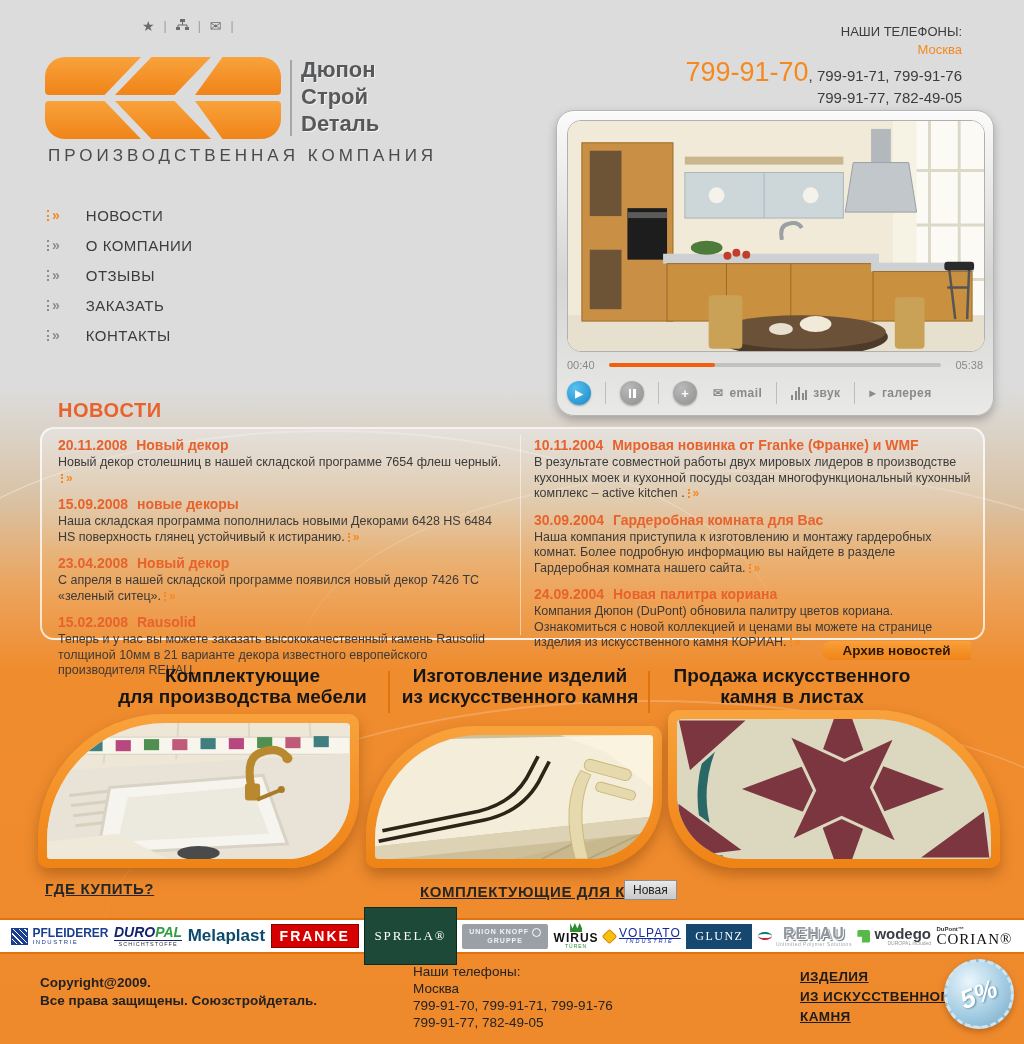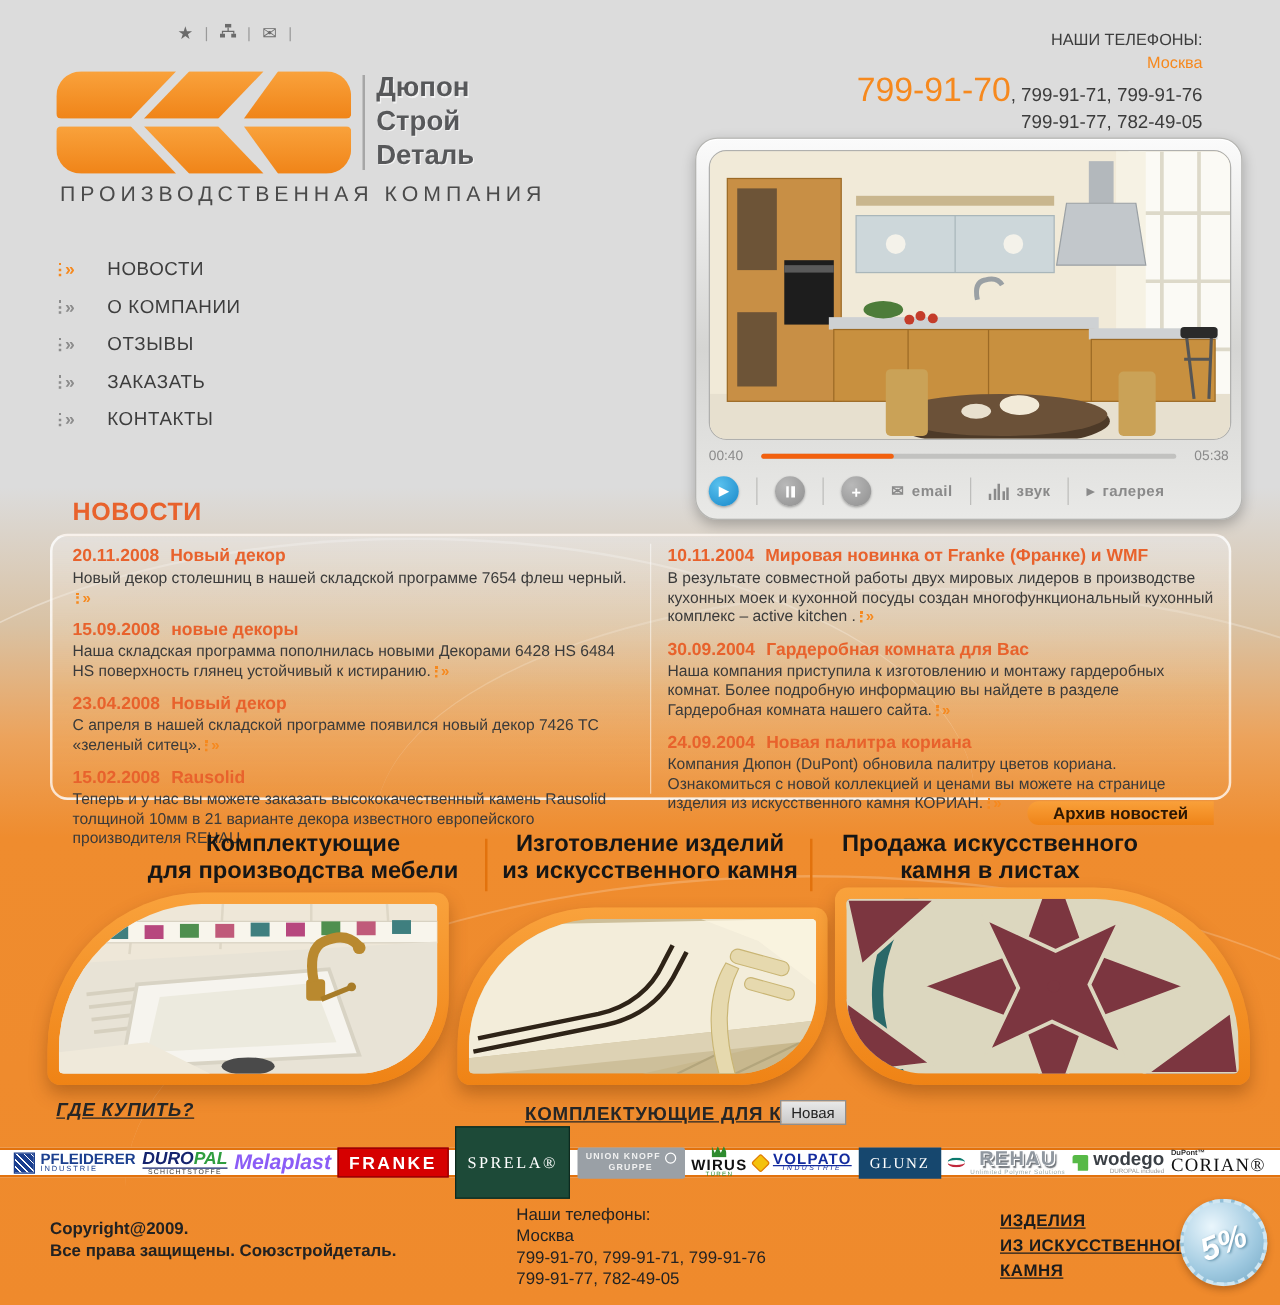--- a/index.html
+++ b/index.html
@@ -84,48 +84,48 @@
   #frame-1{left:38px;top:714px;width:321px;height:154px;border-radius:125px 10px 70px 10px;}
   #frame-1 .ph{border-radius:118px 4px 64px 4px;}
   #frame-2{left:366px;top:726px;width:296px;height:142px;border-radius:110px 10px 70px 10px;}
   #frame-2 .ph{border-radius:104px 4px 64px 4px;}
   #frame-3{left:668px;top:710px;width:332px;height:158px;border-radius:10px 125px 10px 70px;}
   #frame-3 .ph{border-radius:4px 118px 4px 64px;}
   .ph{width:100%;height:100%;overflow:hidden;}
 
   
   .biglink{font-size:15px;font-weight:bold;color:#262626;text-decoration:underline;letter-spacing:.6px;cursor:pointer;}
-  #where-to-buy{left:45px;top:880px;font-style:italic;}
+  #where-to-buy{left:45px;top:880px;}
   #kitchen-link{left:420px;top:883px;}
   #find-btn{left:624px;top:880px;background:linear-gradient(180deg,#e9e9e9,#c9c9c9);border:1px solid #8f8f8f;
             font-size:12px;color:#222;padding:2px 8px;cursor:pointer;font-family:"Liberation Sans",sans-serif;}
 
   
-  #brands{left:0;top:918px;width:1024px;height:24px;background:#fff;border-top:2px solid #e2720d;border-bottom:2px solid #e2720d;
+  #brands{left:0;top:918px;width:1024px;height:36px;background:#fff;border-top:2px solid #e2720d;border-bottom:2px solid #e2720d;
           display:flex;align-items:center;justify-content:space-evenly;padding:0 6px;}
   .brand{display:flex;align-items:center;gap:4px;cursor:pointer;white-space:nowrap;}
   .b-stack{display:flex;flex-direction:column;align-items:center;line-height:1;}
   .b-icon{display:inline-block;}
   .bx-pfl{width:17px;height:17px;background:repeating-linear-gradient(45deg,#1b3f8f 0 3px,#fff 3px 4px);border:1px solid #1b3f8f;}
   .t-pfl{color:#1b3f8f;font-weight:bold;font-size:12px;}
   .s-pfl{color:#1b3f8f;font-size:6px;letter-spacing:1.5px;align-self:flex-start;}
   .t-dur{font-style:italic;font-weight:900;font-size:14px;color:#15246e;}
   .t-dur b{color:#2f9e3f;}
   .s-dur{font-size:5.5px;letter-spacing:1px;color:#333;border-top:1px solid #15246e;margin-top:1px;padding-top:1px;width:100%;text-align:center;}
-  .t-mel{font-style:italic;font-weight:900;font-size:17px;color:#8b5cf6;}
+  .t-mel{font-weight:900;font-size:17px;color:#0c4a6e;}
   .box-franke{background:#d60000;border:1px solid #8d0000;color:#fff;font-weight:900;font-size:14px;letter-spacing:2px;padding:3px 8px;}
   .box-sprela{background:#1d4a38;color:#fff;font-family:"Liberation Serif",serif;font-size:13px;letter-spacing:2px;padding:20px 9px;border:1px solid #0d2a1e;}
   .box-uk{background:#9aa0a6;color:#f2f2f2;font-size:7px;font-weight:bold;letter-spacing:1px;text-align:center;padding:4px 7px;border-radius:2px;line-height:8px;}
   .uk-row{display:flex;align-items:center;gap:3px;}
   .uk-circ{width:9px;height:9px;border:1.5px solid #fff;border-radius:50%;display:inline-block;}
   .w-icon{width:12px;height:9px;background:#2e8b2e;clip-path:polygon(0 0,20% 60%,40% 0,60% 60%,80% 0,100% 60%,100% 100%,0 100%);}
   .t-wir{font-weight:900;font-size:12px;color:#111;letter-spacing:1px;}
   .s-wir{font-size:5px;color:#2e8b2e;letter-spacing:1px;}
   .v-icon{width:11px;height:11px;background:#f4c20d;border:1.5px solid #e07b00;transform:rotate(45deg);border-radius:2px;}
-  .t-vol{font-weight:700;font-size:12px;color:#132b9e;text-decoration:underline;letter-spacing:1px;}
+  .t-vol{font-weight:400;font-size:12px;color:#132b9e;text-decoration:underline;letter-spacing:1px;}
   .s-vol{font-size:5.5px;letter-spacing:2px;color:#132b9e;font-style:italic;}
   .box-glunz{background:#16476e;color:#fff;font-family:"Liberation Serif",serif;font-size:12px;letter-spacing:1.5px;padding:5px 9px;}
   .t-reh{font-weight:900;font-size:16px;color:#9198a0;letter-spacing:1px;text-shadow:1px 1px 0 #fff,2px 2px 1px #6a6f75;}
   .s-reh{font-size:5px;color:#9aa;letter-spacing:.5px;}
   .reh-swoosh{width:14px;height:8px;border-radius:50%;border-top:2px solid #0c7a6e;border-bottom:2px solid #c0273a;}
   .wg-icon{width:13px;height:13px;background:#57b947;border-radius:2px;clip-path:polygon(0 0,100% 0,100% 100%,35% 100%,35% 55%,0 55%);}
   .t-wg{font-weight:bold;font-size:15px;color:#3a3f45;}
   .s-wg{font-size:5px;color:#999;align-self:flex-end;}
   .s-cor{font-size:6px;color:#333;font-weight:bold;align-self:flex-start;}
   .t-cor{font-family:"Liberation Serif",serif;font-size:15px;color:#111;letter-spacing:1px;}

